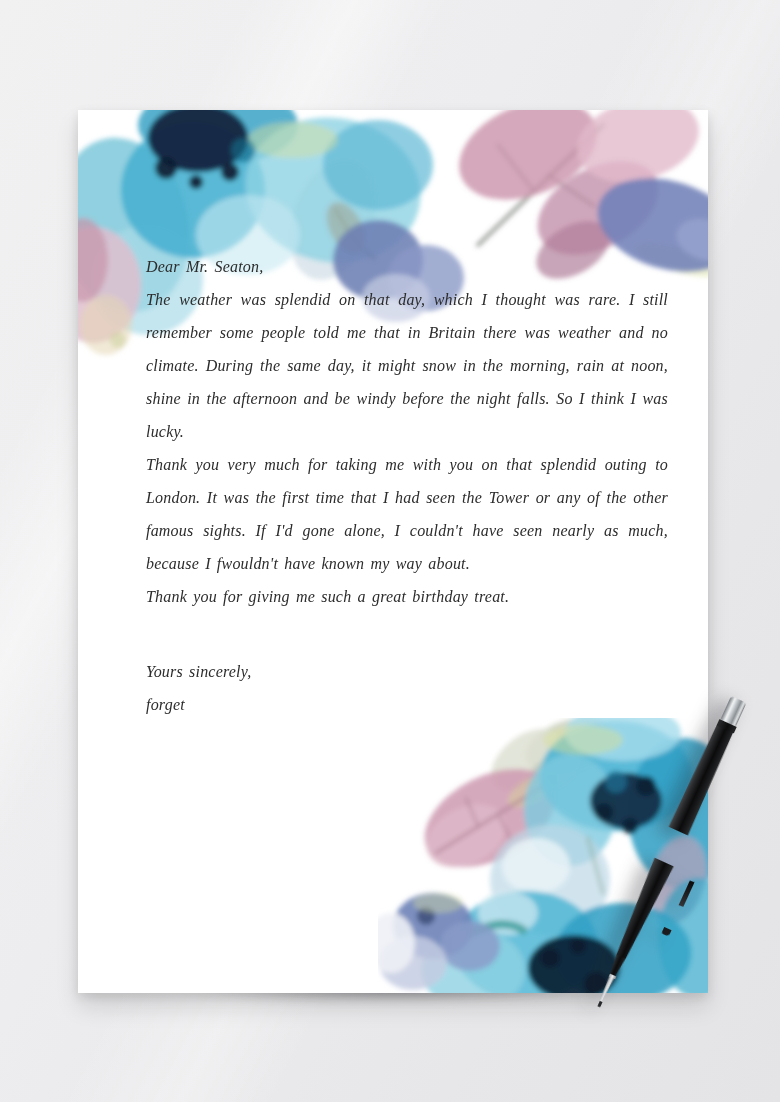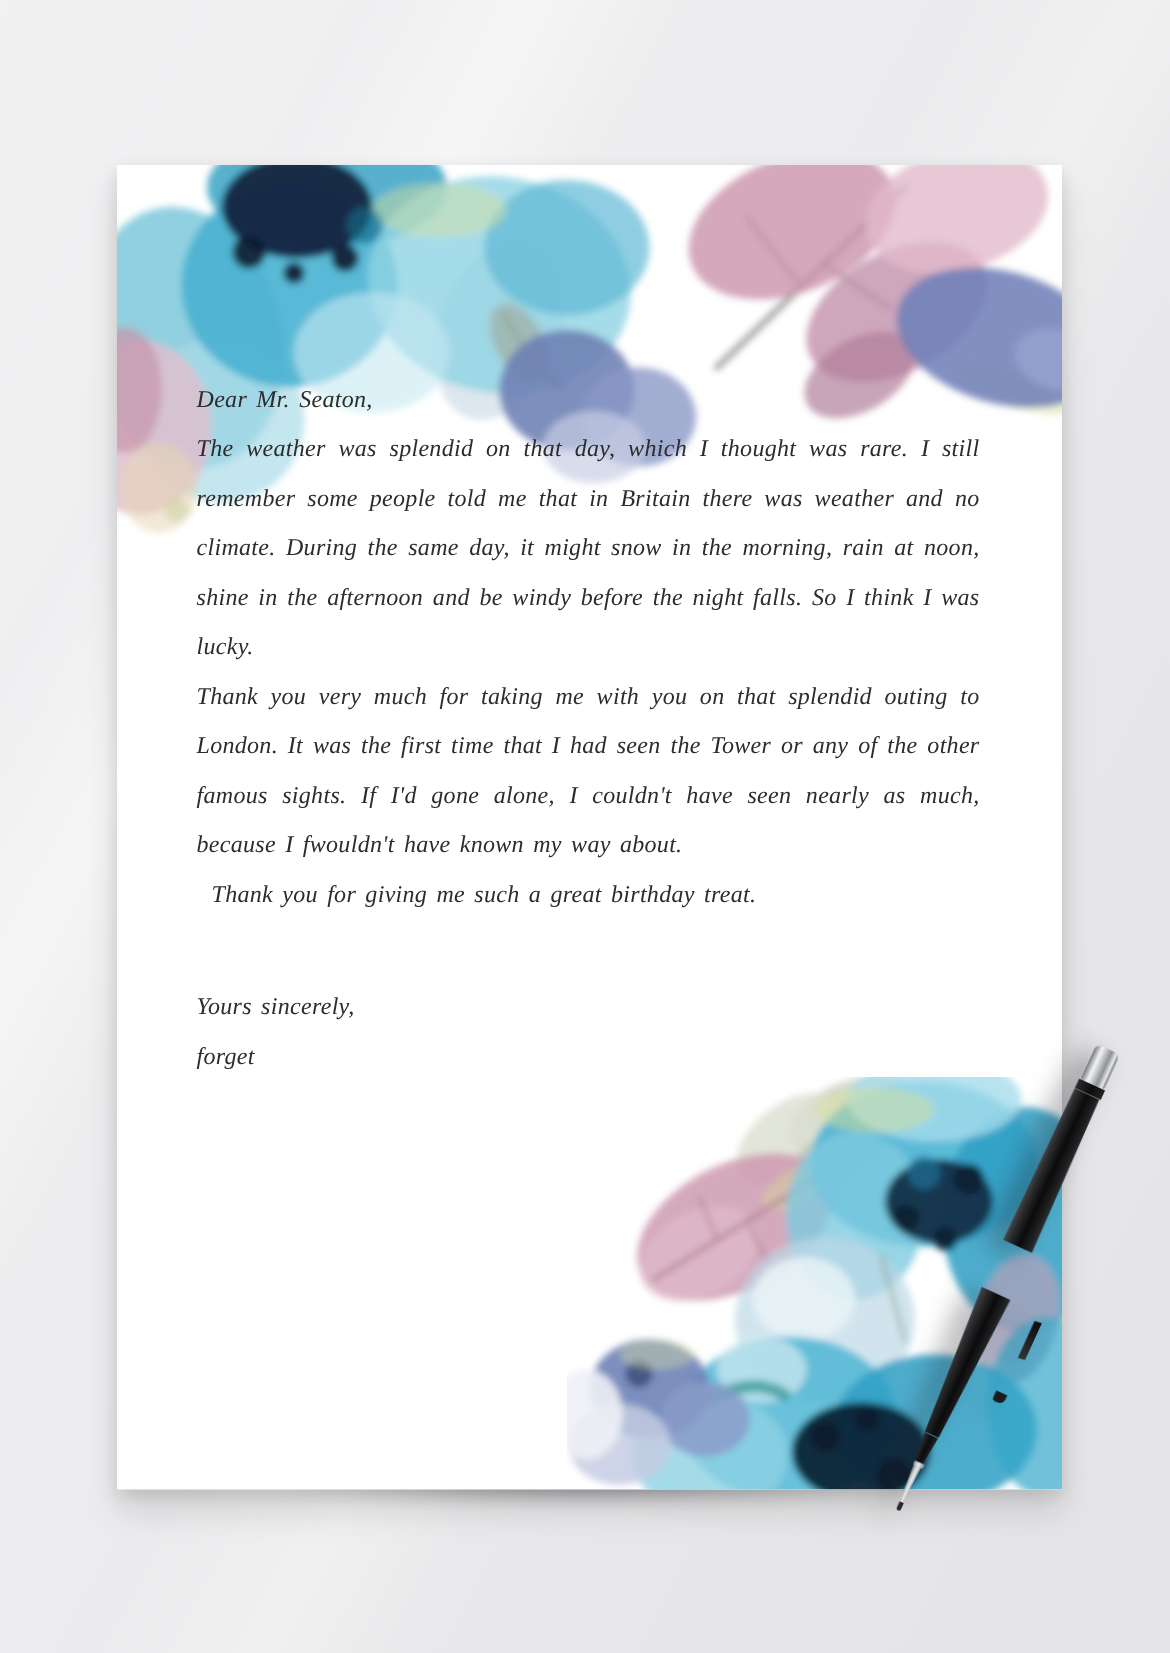--- a/index.html
+++ b/index.html
@@ -20,29 +20,29 @@
     filter:blur(6px);border-radius:50%;z-index:1;
   }
   .paper{
     position:absolute;left:78px;top:110px;width:630px;height:883px;
     background:#ffffff;overflow:hidden;z-index:2;
     box-shadow:0 4px 10px rgba(0,0,0,.10), 0 14px 22px rgba(0,0,0,.12);
   }
   .flowers-tl{position:absolute;left:0;top:0;}
   .flowers-br{position:absolute;right:0;bottom:0;}
   .letter{
-    position:absolute;left:53px;top:140px;width:522px;z-index:3;
+    position:absolute;left:68px;top:140px;width:522px;z-index:3;
     font-size:16px;line-height:33px;font-style:italic;
     letter-spacing:.2px;word-spacing:2px;color:#2c2c2c;
     text-align:justify;
   }
   .letter p{margin:0;}
   .letter .salutation{text-align:left;}
   .letter .closing{margin-top:42px;text-align:left;}
-  .letter .last-line{text-align:left;margin-left:10px;}
+  .letter .last-line{text-align:left;}
   
   .pen{
     position:absolute;left:711px;top:698px;width:44px;height:310px;z-index:4;
     transform:rotate(24.5deg);transform-origin:22px 13px;
     filter:drop-shadow(-9px 7px 9px rgba(25,25,35,.35));
   }
   .pen > div{position:relative;margin:0 auto;}
   .pen-button{
     width:17px;height:26px;border-radius:4px 4px 2px 2px;
     background:linear-gradient(90deg,#74797e 0%,#f2f4f5 28%,#b9bec3 50%,#8c9196 68%,#e7e9ea 88%,#6d7276 100%);

